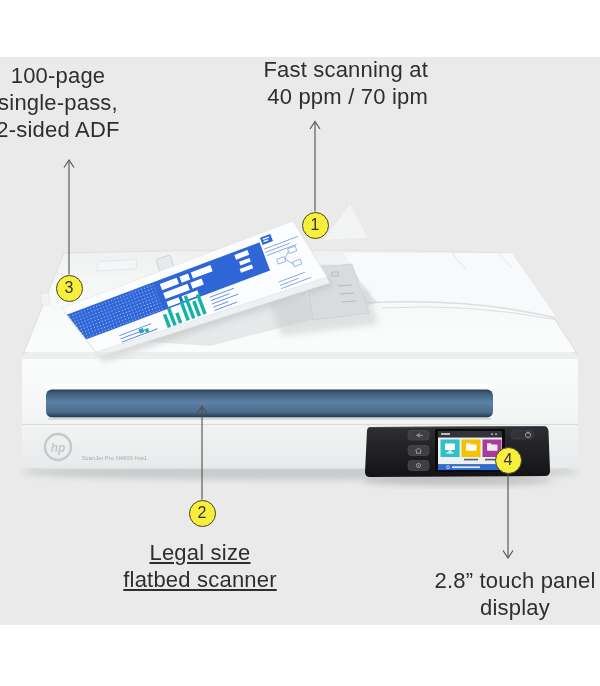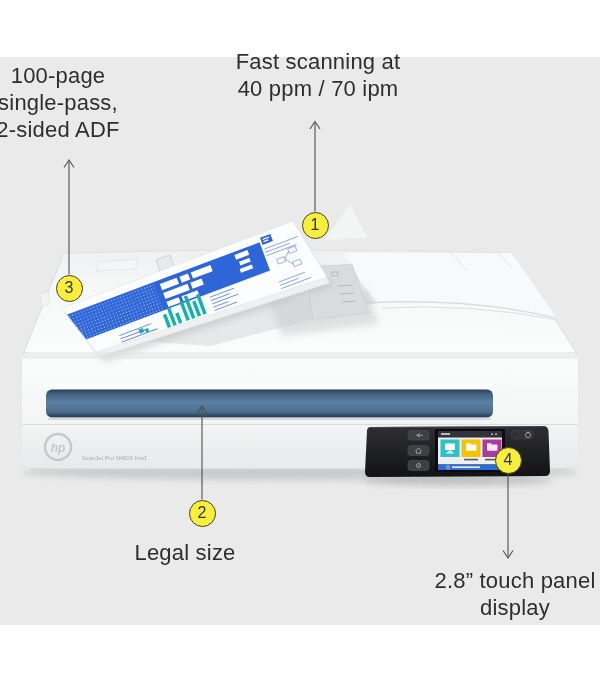--- a/index.html
+++ b/index.html
@@ -243,26 +243,27 @@
       <path d="M508,473.5 L508,556.5"></path>
       <path d="M503,550.5 L508,558 L513,550.5"></path>
     </g>
   </svg>
 
   <div class="ann" style="left:-8px;top:62px;width:132px;">
     <span class="ln">100-page</span>
     <span class="ln">single-pass,</span>
     <span class="ln">2-sided ADF</span>
   </div>
-  <div class="ann" style="left:208px;top:48px;width:220px;">
+  <div class="ann" style="left:208px;top:56px;width:220px;text-align:right;">
     <span class="ln">Fast scanning at</span>
     <span class="ln">40 ppm / 70 ipm</span>
   </div>
-  <div class="ann" style="left:85px;top:539px;width:200px;">
+  <div class="ann" style="left:100px;top:539px;width:200px;text-decoration:underline;">
     <span class="ln">Legal size</span>
+    <span class="ln">flatbed scanner</span>
   </div>
   <div class="ann" style="left:405px;top:567px;width:220px;">
     <span class="ln">2.8” touch panel</span>
     <span class="ln">display</span>
   </div>
 
   <div class="callout" style="left: 301.5px; top: 211.5px; background: rgb(248, 238, 60); border-color: rgb(67, 67, 31);">
     <span>1</span>
   </div>
   <div class="callout" style="left: 188.5px; top: 499.5px; background: rgb(248, 238, 60); border-color: rgb(67, 67, 31);">

